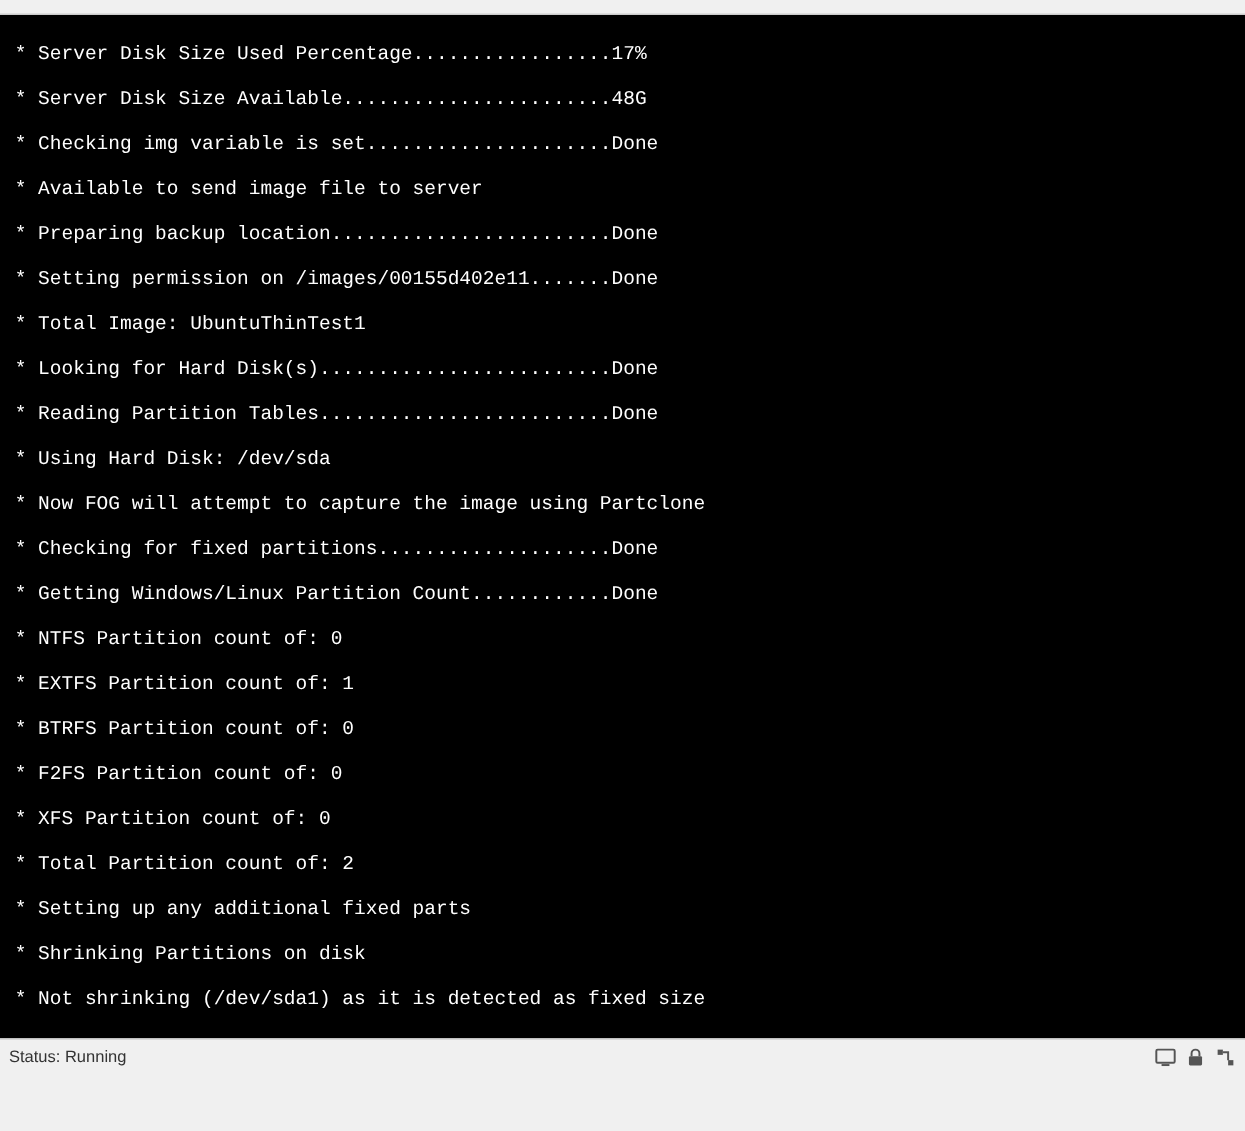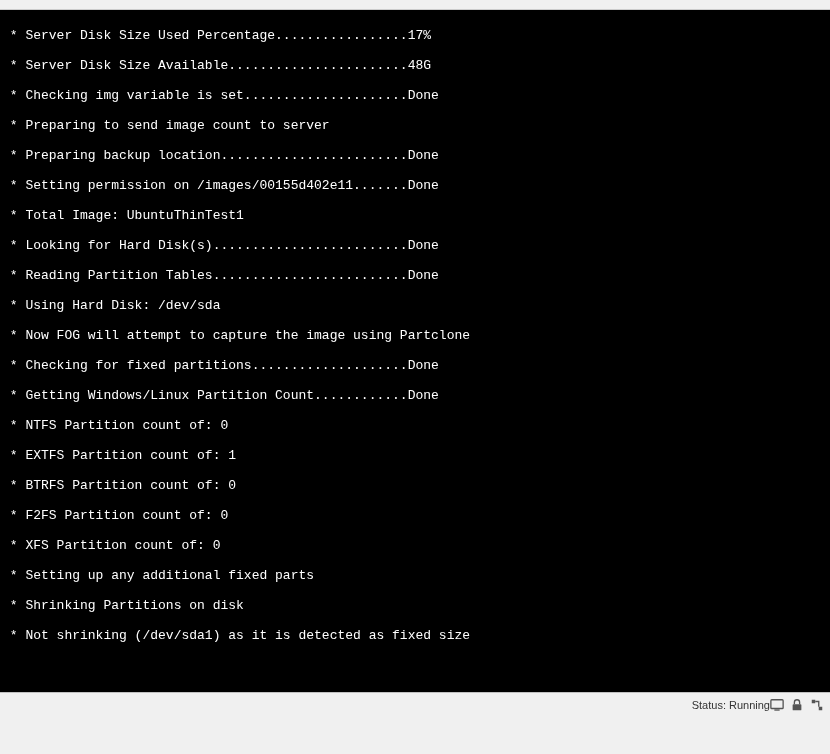--- a/index.html
+++ b/index.html
@@ -31,21 +31,21 @@
       font-family: 'Courier New', monospace;
       font-size: 13px;
       letter-spacing: 0px;
     }
     .status-bar {
       height: 25px;
       background: #f0f0f0;
       border-top: 1px solid #c0c0c0;
       display: flex;
       align-items: center;
-      justify-content: flex-end;
+      justify-content: space-between;
       padding: 0 6px;
       font-family: sans-serif;
       font-size: 11px;
       color: #333;
     }
     .status-icons {
       display: flex;
       gap: 6px;
       align-items: center;
     }
@@ -60,35 +60,36 @@
   </style>
 </head>
 <body>
 
 <div class="toolbar"></div>
 
 <div class="terminal">
 <span class="line"> * Server Disk Size Used Percentage.................17%</span>
 <span class="line"> * Server Disk Size Available.......................48G</span>
 <span class="line"> * Checking img variable is set.....................Done</span>
-<span class="line"> * Preparing to send image count to server</span>
+<span class="line"> * Available to send image file to server</span>
 <span class="line"> * Preparing backup location........................Done</span>
 <span class="line"> * Setting permission on /images/00155d402e11.......Done</span>
 <span class="line"> * Total Image: UbuntuThinTest1</span>
 <span class="line"> * Looking for Hard Disk(s).........................Done</span>
 <span class="line"> * Reading Partition Tables.........................Done</span>
 <span class="line"> * Using Hard Disk: /dev/sda</span>
 <span class="line"> * Now FOG will attempt to capture the image using Partclone</span>
 <span class="line"> * Checking for fixed partitions....................Done</span>
 <span class="line"> * Getting Windows/Linux Partition Count............Done</span>
 <span class="line"> * NTFS Partition count of: 0</span>
 <span class="line"> * EXTFS Partition count of: 1</span>
 <span class="line"> * BTRFS Partition count of: 0</span>
 <span class="line"> * F2FS Partition count of: 0</span>
 <span class="line"> * XFS Partition count of: 0</span>
+<span class="line"> * Total Partition count of: 2</span>
 <span class="line"> * Setting up any additional fixed parts</span>
 <span class="line"> * Shrinking Partitions on disk</span>
 <span class="line"> * Not shrinking (/dev/sda1) as it is detected as fixed size</span>
 
 
 
 
 
 
 

